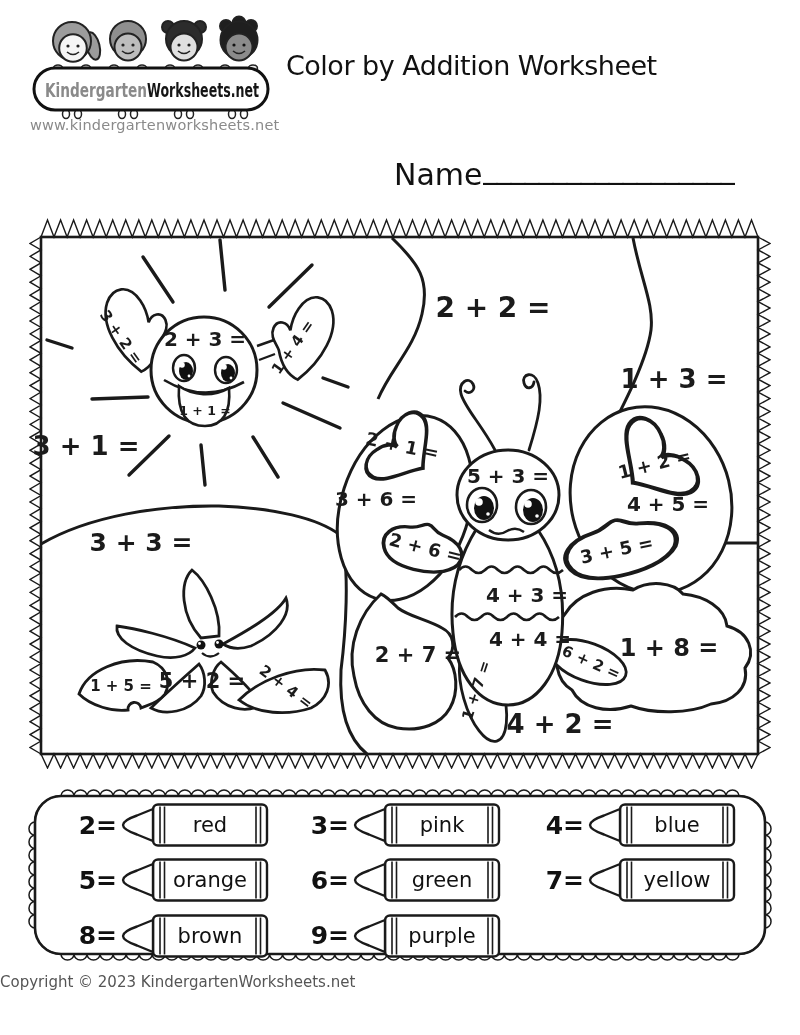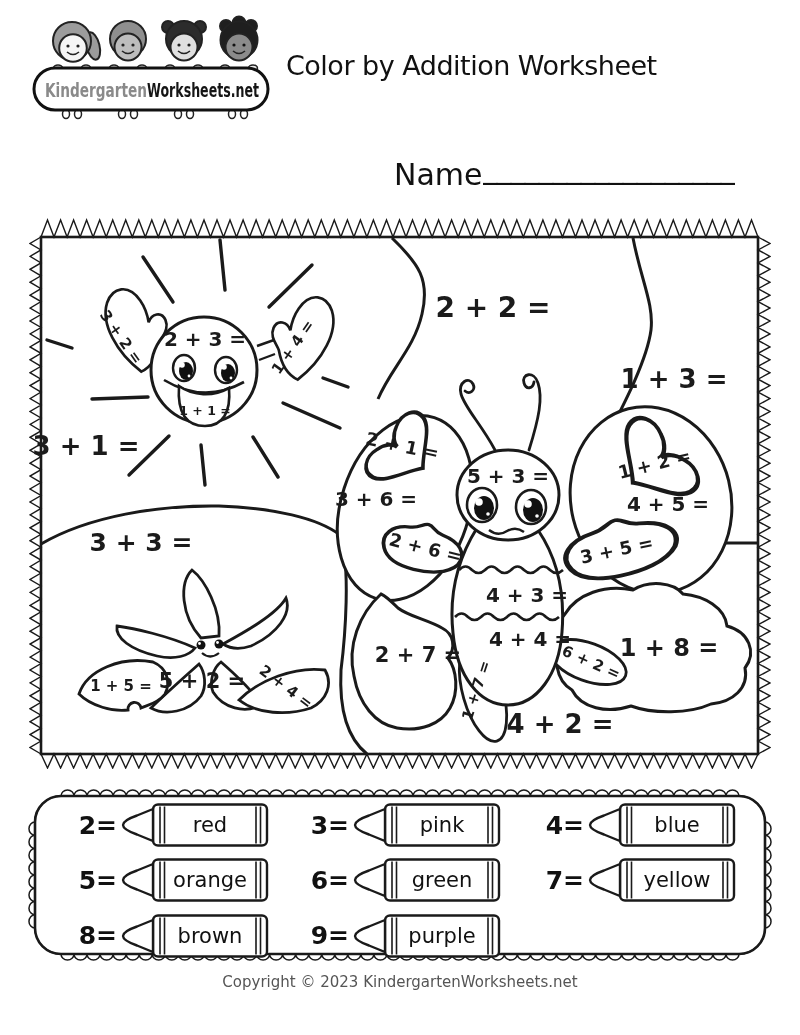--- a/index.html
+++ b/index.html
@@ -29,21 +29,21 @@
   #key-box{position:absolute;left:25px;top:786px;width:750px;height:178px;}
   #key-grid{position:absolute;left:0;top:0;width:750px;height:178px;
       display:grid;grid-template-columns:232px 235px 240px;padding:12px 0 0 48px;box-sizing:border-box;}
   .key-entry{display:flex;align-items:center;height:54px;}
   .key-num{display:inline-block;width:44px;text-align:right;font-size:25px;font-weight:700;
       color:#111;margin-right:3px;white-space:nowrap;}
   .crayon-label{font-family:"DejaVu Sans",sans-serif;font-size:21px;font-weight:400;fill:#111;
       text-anchor:middle;}
 
   
-  #footer{position:absolute;left:0;top:972px;width:800px;text-align:center;color:#555;
+  #footer{position:absolute;left:0;top:972px;width:800px;text-align:left;color:#555;
       font-size:15px;line-height:20px;}
 </style>
 </head>
 <body>
 
 <div id="page">
 
   <svg id="logo-svg" width="238" height="112" viewBox="0 0 238 112">
     <g stroke="#222" stroke-width="2">
 
@@ -97,20 +97,21 @@
           <ellipse cx="158" cy="102" rx="3.5" ry="4.5"></ellipse>
         <ellipse cx="200" cy="102" rx="3.5" ry="4.5"></ellipse>
           <ellipse cx="212" cy="102" rx="3.5" ry="4.5"></ellipse>
       </g>
     </g>
     <rect x="2" y="56" width="234" height="42" rx="21" fill="#fff" stroke="#111" stroke-width="3"></rect>
     <text x="13" y="85" font-family="DejaVu Sans,sans-serif" font-weight="700" font-size="19" text-anchor="start">
       <tspan fill="#8a8a8a" textLength="102" lengthAdjust="spacingAndGlyphs">Kindergarten</tspan><tspan fill="#151515" textLength="112" lengthAdjust="spacingAndGlyphs">Worksheets.net</tspan>
     </text>
   </svg>
+  <div id="site-url">www.kindergartenworksheets.net</div>
 
   <div id="name-row"><span>Name</span><span id="name-line">__________________</span></div>
 
   <div id="worksheet-title">Color by Addition Worksheet</div>
 
   <svg id="picture-svg" width="742" height="551" viewBox="0 0 742 551">
 
     <g>
       <path id="zigzag-path" class="ln" stroke-width="1.4" d="M12,19 L18.5,2 L25.0,19 L31.6,2 L38.1,19 L44.6,2 L51.1,19 L57.6,2 L64.1,19 L70.7,2 L77.2,19 L83.7,2 L90.2,19 L96.7,2 L103.3,19 L109.8,2 L116.3,19 L122.8,2 L129.3,19 L135.8,2 L142.4,19 L148.9,2 L155.4,19 L161.9,2 L168.4,19 L175.0,2 L181.5,19 L188.0,2 L194.5,19 L201.0,2 L207.5,19 L214.1,2 L220.6,19 L227.1,2 L233.6,19 L240.1,2 L246.7,19 L253.2,2 L259.7,19 L266.2,2 L272.7,19 L279.2,2 L285.8,19 L292.3,2 L298.8,19 L305.3,2 L311.8,19 L318.4,2 L324.9,19 L331.4,2 L337.9,19 L344.4,2 L350.9,19 L357.5,2 L364.0,19 L370.5,2 L377.0,19 L383.5,2 L390.1,19 L396.6,2 L403.1,19 L409.6,2 L416.1,19 L422.6,2 L429.2,19 L435.7,2 L442.2,19 L448.7,2 L455.2,19 L461.8,2 L468.3,19 L474.8,2 L481.3,19 L487.8,2 L494.3,19 L500.9,2 L507.4,19 L513.9,2 L520.4,19 L526.9,2 L533.5,19 L540.0,2 L546.5,19 L553.0,2 L559.5,19 L566.0,2 L572.6,19 L579.1,2 L585.6,19 L592.1,2 L598.6,19 L605.2,2 L611.7,19 L618.2,2 L624.7,19 L631.2,2 L637.7,19 L644.3,2 L650.8,19 L657.3,2 L663.8,19 L670.3,2 L676.9,19 L683.4,2 L689.9,19 L696.4,2 L702.9,19 L709.4,2 L716.0,19 L722.5,2 L729.0,19 M12,19 L1,25.5 L12,31.9 L1,38.4 L12,44.9 L1,51.3 L12,57.8 L1,64.2 L12,70.7 L1,77.2 L12,83.6 L1,90.1 L12,96.5 L1,103.0 L12,109.5 L1,115.9 L12,122.4 L1,128.9 L12,135.3 L1,141.8 L12,148.3 L1,154.7 L12,161.2 L1,167.6 L12,174.1 L1,180.6 L12,187.0 L1,193.5 L12,200.0 L1,206.4 L12,212.9 L1,219.3 L12,225.8 L1,232.3 L12,238.7 L1,245.2 L12,251.7 L1,258.1 L12,264.6 L1,271.0 L12,277.5 L1,284.0 L12,290.4 L1,296.9 L12,303.4 L1,309.8 L12,316.3 L1,322.7 L12,329.2 L1,335.7 L12,342.1 L1,348.6 L12,355.1 L1,361.5 L12,368.0 L1,374.4 L12,380.9 L1,387.4 L12,393.8 L1,400.3 L12,406.8 L1,413.2 L12,419.7 L1,426.1 L12,432.6 L1,439.1 L12,445.5 L1,452.0 L12,458.5 L1,464.9 L12,471.4 L1,477.8 L12,484.3 L1,490.8 L12,497.2 L1,503.7 L12,510.2 L1,516.6 L12,523.1 L1,529.5 L12,536.0 M729,19 L741,25.5 L729,31.9 L741,38.4 L729,44.9 L741,51.3 L729,57.8 L741,64.2 L729,70.7 L741,77.2 L729,83.6 L741,90.1 L729,96.5 L741,103.0 L729,109.5 L741,115.9 L729,122.4 L741,128.9 L729,135.3 L741,141.8 L729,148.3 L741,154.7 L729,161.2 L741,167.6 L729,174.1 L741,180.6 L729,187.0 L741,193.5 L729,200.0 L741,206.4 L729,212.9 L741,219.3 L729,225.8 L741,232.3 L729,238.7 L741,245.2 L729,251.7 L741,258.1 L729,264.6 L741,271.0 L729,277.5 L741,284.0 L729,290.4 L741,296.9 L729,303.4 L741,309.8 L729,316.3 L741,322.7 L729,329.2 L741,335.7 L729,342.1 L741,348.6 L729,355.1 L741,361.5 L729,368.0 L741,374.4 L729,380.9 L741,387.4 L729,393.8 L741,400.3 L729,406.8 L741,413.2 L729,419.7 L741,426.1 L729,432.6 L741,439.1 L729,445.5 L741,452.0 L729,458.5 L741,464.9 L729,471.4 L741,477.8 L729,484.3 L741,490.8 L729,497.2 L741,503.7 L729,510.2 L741,516.6 L729,523.1 L741,529.5 L729,536.0 M12,536 L18.5,550 L25.0,536 L31.6,550 L38.1,536 L44.6,550 L51.1,536 L57.6,550 L64.1,536 L70.7,550 L77.2,536 L83.7,550 L90.2,536 L96.7,550 L103.3,536 L109.8,550 L116.3,536 L122.8,550 L129.3,536 L135.8,550 L142.4,536 L148.9,550 L155.4,536 L161.9,550 L168.4,536 L175.0,550 L181.5,536 L188.0,550 L194.5,536 L201.0,550 L207.5,536 L214.1,550 L220.6,536 L227.1,550 L233.6,536 L240.1,550 L246.7,536 L253.2,550 L259.7,536 L266.2,550 L272.7,536 L279.2,550 L285.8,536 L292.3,550 L298.8,536 L305.3,550 L311.8,536 L318.4,550 L324.9,536 L331.4,550 L337.9,536 L344.4,550 L350.9,536 L357.5,550 L364.0,536 L370.5,550 L377.0,536 L383.5,550 L390.1,536 L396.6,550 L403.1,536 L409.6,550 L416.1,536 L422.6,550 L429.2,536 L435.7,550 L442.2,536 L448.7,550 L455.2,536 L461.8,550 L468.3,536 L474.8,550 L481.3,536 L487.8,550 L494.3,536 L500.9,550 L507.4,536 L513.9,550 L520.4,536 L526.9,550 L533.5,536 L540.0,550 L546.5,536 L553.0,550 L559.5,536 L566.0,550 L572.6,536 L579.1,550 L585.6,536 L592.1,550 L598.6,536 L605.2,550 L611.7,536 L618.2,550 L624.7,536 L631.2,550 L637.7,536 L644.3,550 L650.8,536 L657.3,550 L663.8,536 L670.3,550 L676.9,536 L683.4,550 L689.9,536 L696.4,550 L702.9,536 L709.4,550 L716.0,536 L722.5,550 L729.0,536"></path>
       <rect x="12" y="19" width="717" height="517" class="ln" stroke-width="2.6"></rect>

